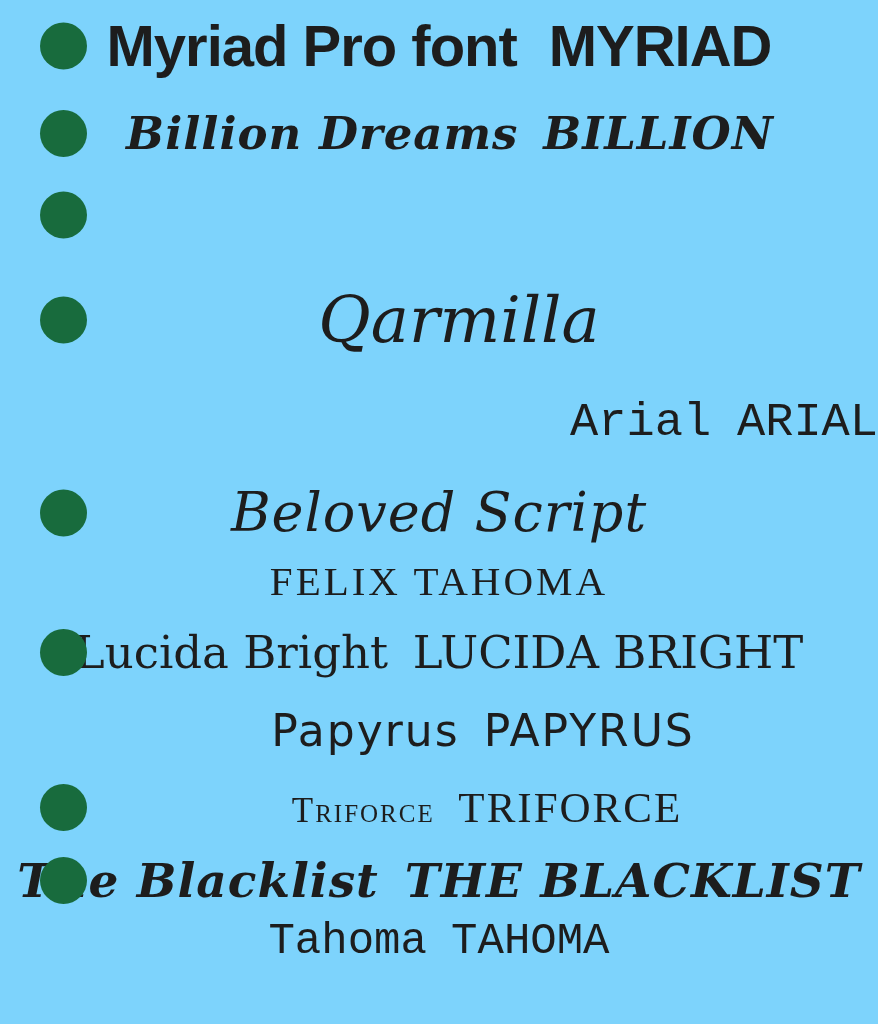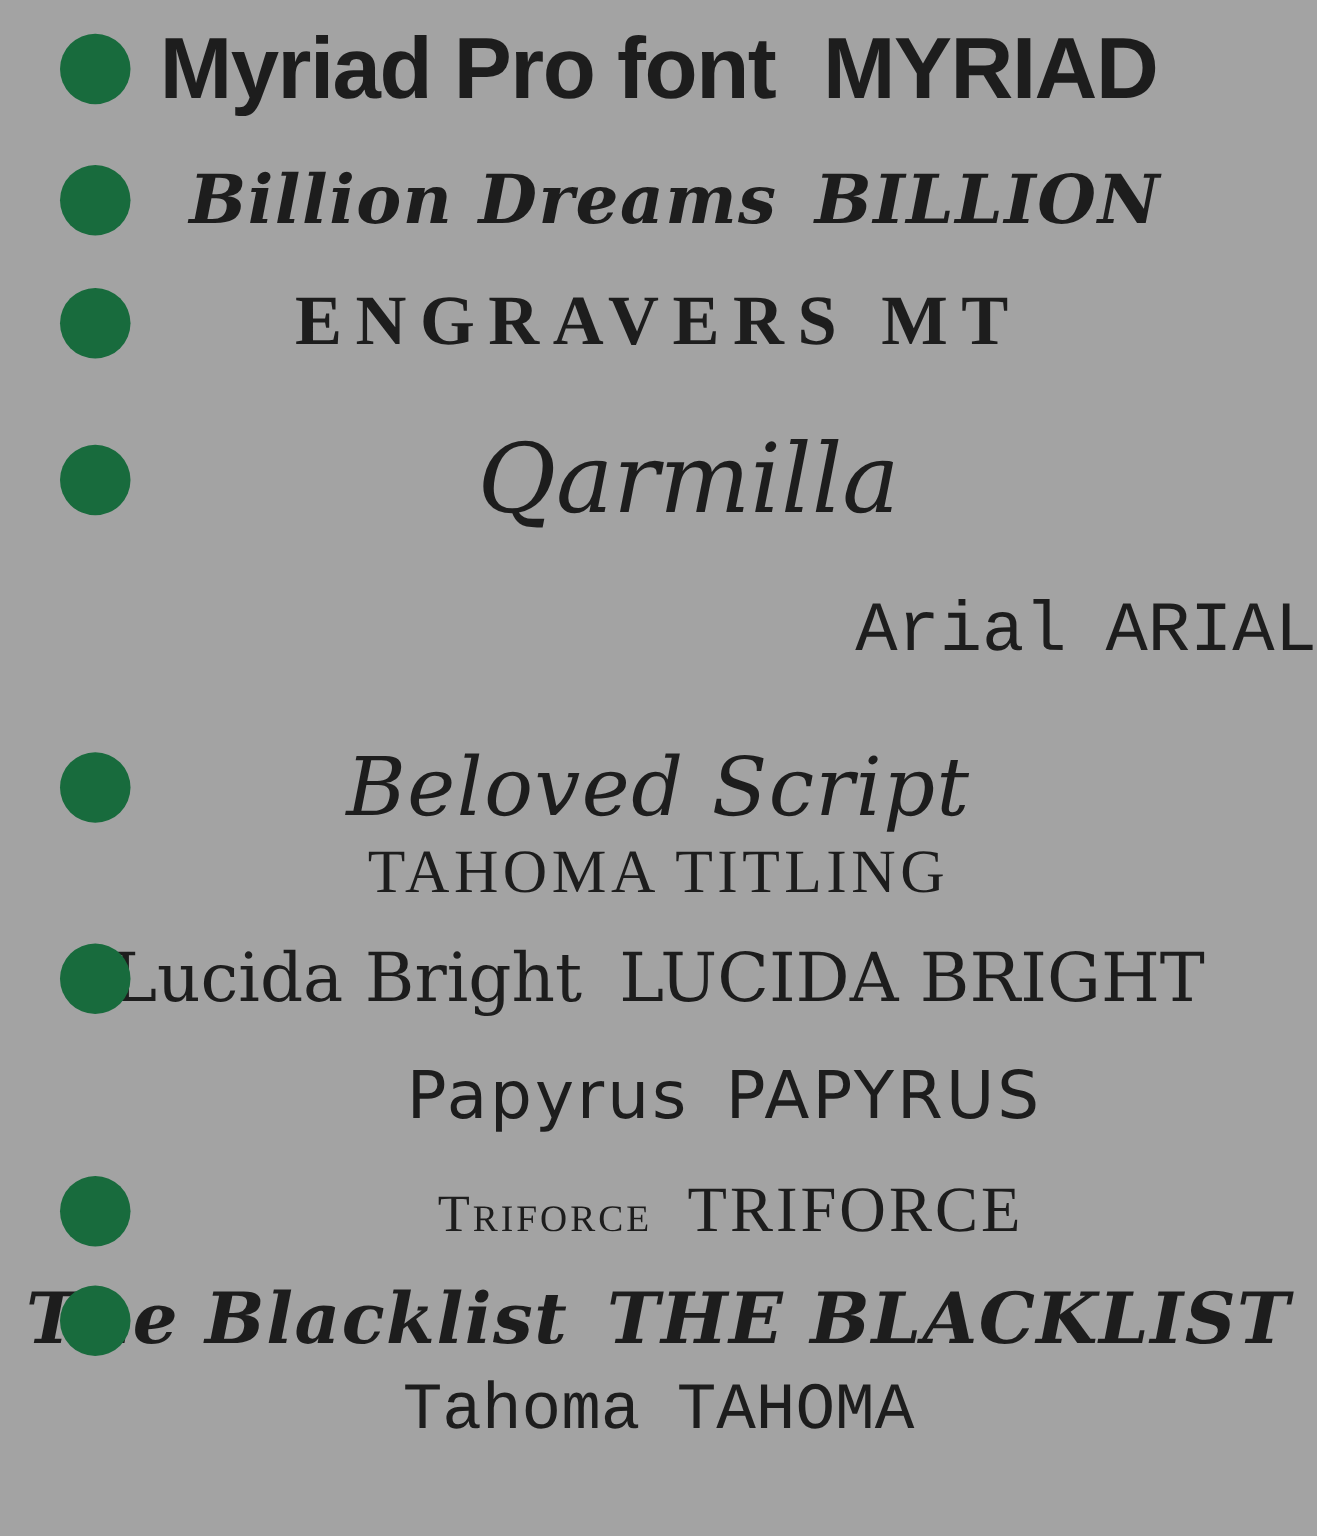--- a/index.html
+++ b/index.html
@@ -5,21 +5,21 @@
   html, body { margin: 0; padding: 0; }
   body {
     width: 878px; height: 1024px;
     background: #ffffff;
     font-family: "Liberation Sans", sans-serif;
     overflow: hidden;
   }
   .page {
     position: relative;
     width: 878px; height: 1024px;
-    background: #a3a3a3;
+    background: #7dd3fc;
     color: #1d1d1d;
   }
   .row {
     position: absolute;
     left: 0; width: 100%;
     text-align: center;
     transform: translateY(-50%);
     white-space: nowrap;
     line-height: 1;
     color: #1d1d1d;
@@ -33,21 +33,21 @@
     transform: translateY(-50%);
   }
   .caps { margin-left: 0.55em; }
 
   
   .f-myriad   { font-family: "Liberation Sans", sans-serif; font-weight: 700; font-size: 58px; letter-spacing: -1px; }
   .f-billion  { font-family: "DejaVu Serif", serif; font-style: italic; font-weight: 700; font-size: 45px; letter-spacing: 1px; }
   .f-engravers{ font-family: "Liberation Serif", serif; font-weight: 700; font-size: 47px; letter-spacing: 9px; }
   .f-qarmilla { font-family: "DejaVu Serif", serif; font-style: italic; font-weight: 400; font-size: 64px; }
   .f-arial    { font-family: Liberation Mono, monospace; font-size: 47px; text-align: right; }
-  .f-beloved  { font-family: "DejaVu Serif", serif; font-style: italic; font-weight: 400; font-size: 54px; letter-spacing: 1px; margin-top: 12px; }
+  .f-beloved  { font-family: "DejaVu Serif", serif; font-style: italic; font-weight: 400; font-size: 54px; letter-spacing: 1px; }
   .f-felix    { font-family: "Liberation Serif", serif; font-size: 41px; letter-spacing: 3px; }
   .f-lucida   { font-family: "DejaVu Serif", serif; font-size: 45px; }
   .f-papyrus  { font-family: "DejaVu Sans", sans-serif; font-size: 44px; letter-spacing: 2px; padding-left: 44px; }
   .f-triforce { font-family: "Liberation Serif", serif; font-weight: 400; padding-left: 48px; }
   .f-triforce .lbl  { font-size: 35px; font-variant: small-caps; letter-spacing: 2px; }
   .f-triforce .caps { font-size: 43px; letter-spacing: 2px; }
   .f-blacklist{ font-family: "DejaVu Serif", serif; font-style: italic; font-weight: 700; font-size: 47px; letter-spacing: 1px; }
   .f-tahoma   { font-family: Liberation Mono, monospace; font-size: 44px; text-align: center; }
 
   
@@ -74,39 +74,38 @@
     <span class="lbl">Myriad Pro font</span><span class="caps">MYRIAD</span>
   </div>
 
   <div class="row r1 f-billion">
     <span class="dot" style="background: rgb(24, 107, 61);"></span>
     <span class="lbl">Billion Dreams</span><span class="caps">BILLION</span>
   </div>
 
   <div class="row r2 f-engravers">
     <span class="dot" style="background: rgb(24, 107, 61);"></span>
-    <span class="lbl">ENGRAVERS MT</span>
   </div>
 
   <div class="row r3 f-qarmilla">
     <span class="dot" style="background: rgb(24, 107, 61);"></span>
     <span class="lbl">Qarmilla</span>
   </div>
 
   <div class="row r4 f-arial">
     <span class="lbl">Arial</span><span class="caps">ARIAL</span>
   </div>
 
   <div class="row r5 f-beloved">
     <span class="dot" style="background: rgb(24, 107, 61);"></span>
     <span class="lbl">Beloved Script</span>
   </div>
 
   <div class="row r6 f-felix">
-    <span class="lbl">TAHOMA TITLING</span>
+    <span class="lbl">FELIX TAHOMA</span>
   </div>
 
   <div class="row r7 f-lucida">
     <span class="dot" style="background: rgb(24, 107, 61);"></span>
     <span class="lbl">Lucida Bright</span><span class="caps">LUCIDA BRIGHT</span>
   </div>
 
   <div class="row r8 f-papyrus">
     <span class="lbl">Papyrus</span><span class="caps">PAPYRUS</span>
   </div>

